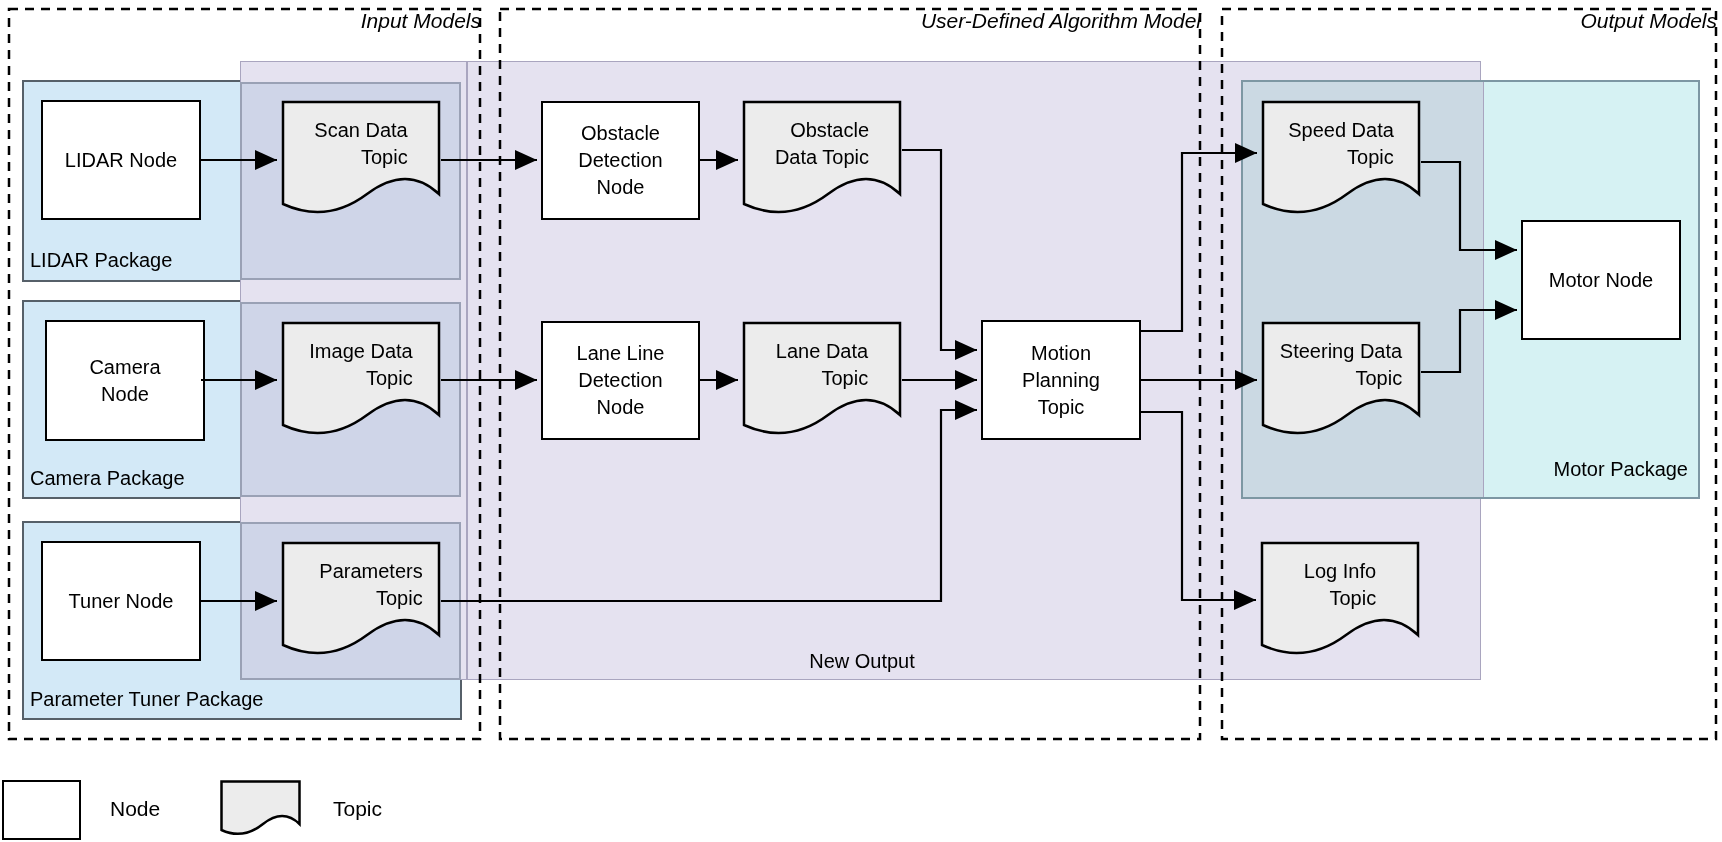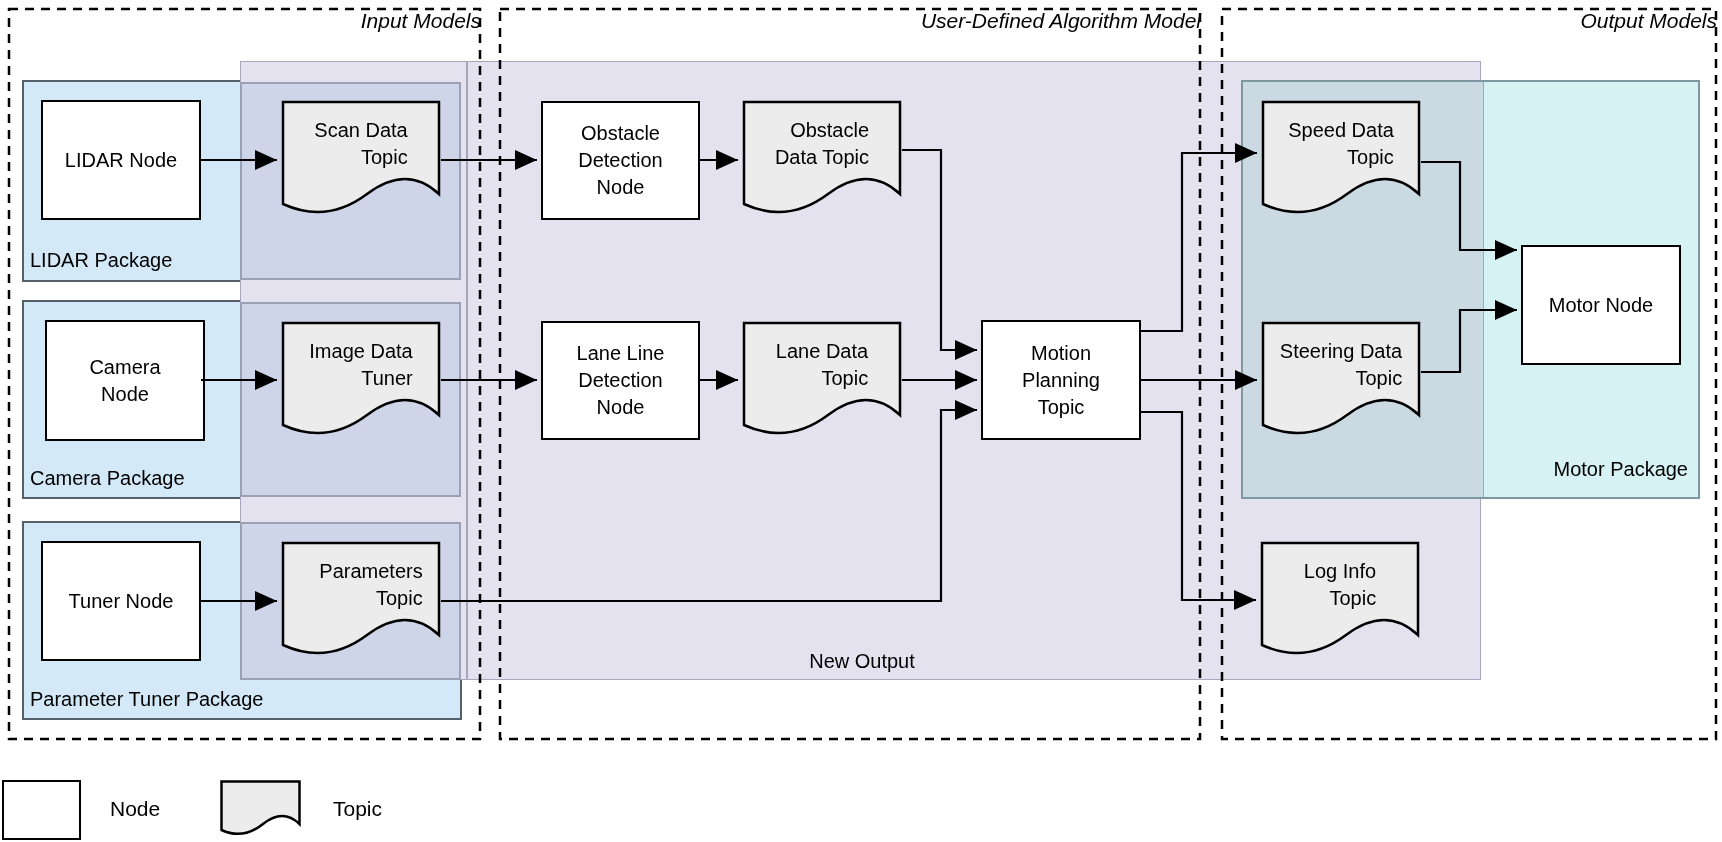--- a/index.html
+++ b/index.html
@@ -69,35 +69,35 @@
   <div class="abs node" style="left:41px;top:541px;width:160px;height:120px;text-align:center;">Tuner Node</div>
   <div class="abs node" style="left:541px;top:101px;width:159px;height:119px;">Obstacle
 Detection
 Node</div>
   <div class="abs node" style="left:541px;top:321px;width:159px;height:119px;">Lane Line
 Detection
 Node</div>
   <div class="abs node" style="left:981px;top:320px;width:160px;height:120px;">Motion
 Planning
 Topic</div>
-  <div class="abs node" style="left:1521px;top:220px;width:160px;height:120px;margin-top:25px;">Motor Node</div>
+  <div class="abs node" style="left:1521px;top:220px;width:160px;height:120px;">Motor Node</div>
 
   <div class="abs doc" style="left:281px;top:100px;width:160px;height:132px;">
     <svg width="160" height="132">
         <path d="M2,2 L158,2 L158,94 Q126,64 86,94 Q46,124 2,104 Z" fill="#ececec" stroke="#000" stroke-width="2.5"></path>
       </svg>
     <div class="doc-label">Scan Data
 Topic</div>
   </div>
   <div class="abs doc" style="left:281px;top:321px;width:160px;height:132px;">
     <svg width="160" height="132">
         <path d="M2,2 L158,2 L158,94 Q126,64 86,94 Q46,124 2,104 Z" fill="#ececec" stroke="#000" stroke-width="2.5"></path>
       </svg>
     <div class="doc-label">Image Data
-Tuner</div>
+Topic</div>
   </div>
   <div class="abs doc" style="left:281px;top:541px;width:180px;height:132px;">
     <svg width="160" height="132">
         <path d="M2,2 L158,2 L158,94 Q126,64 86,94 Q46,124 2,104 Z" fill="#ececec" stroke="#000" stroke-width="2.5"></path>
       </svg>
     <div class="doc-label">Parameters
 Topic</div>
   </div>
   <div class="abs doc" style="left:742px;top:100px;width:160px;height:132px;">
     <svg width="160" height="132">

